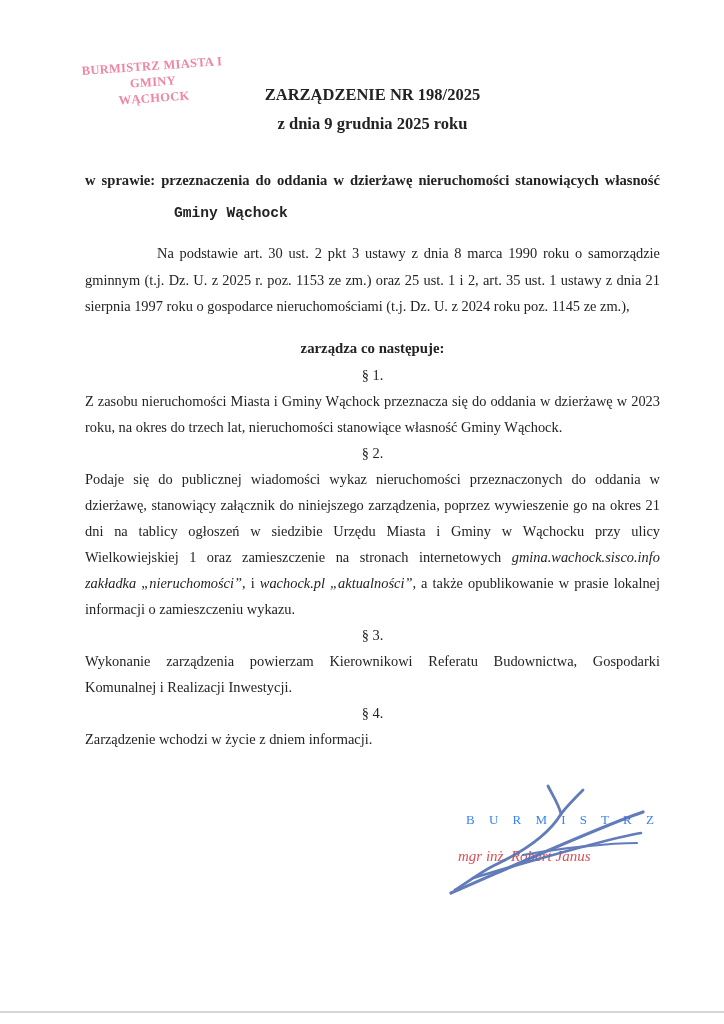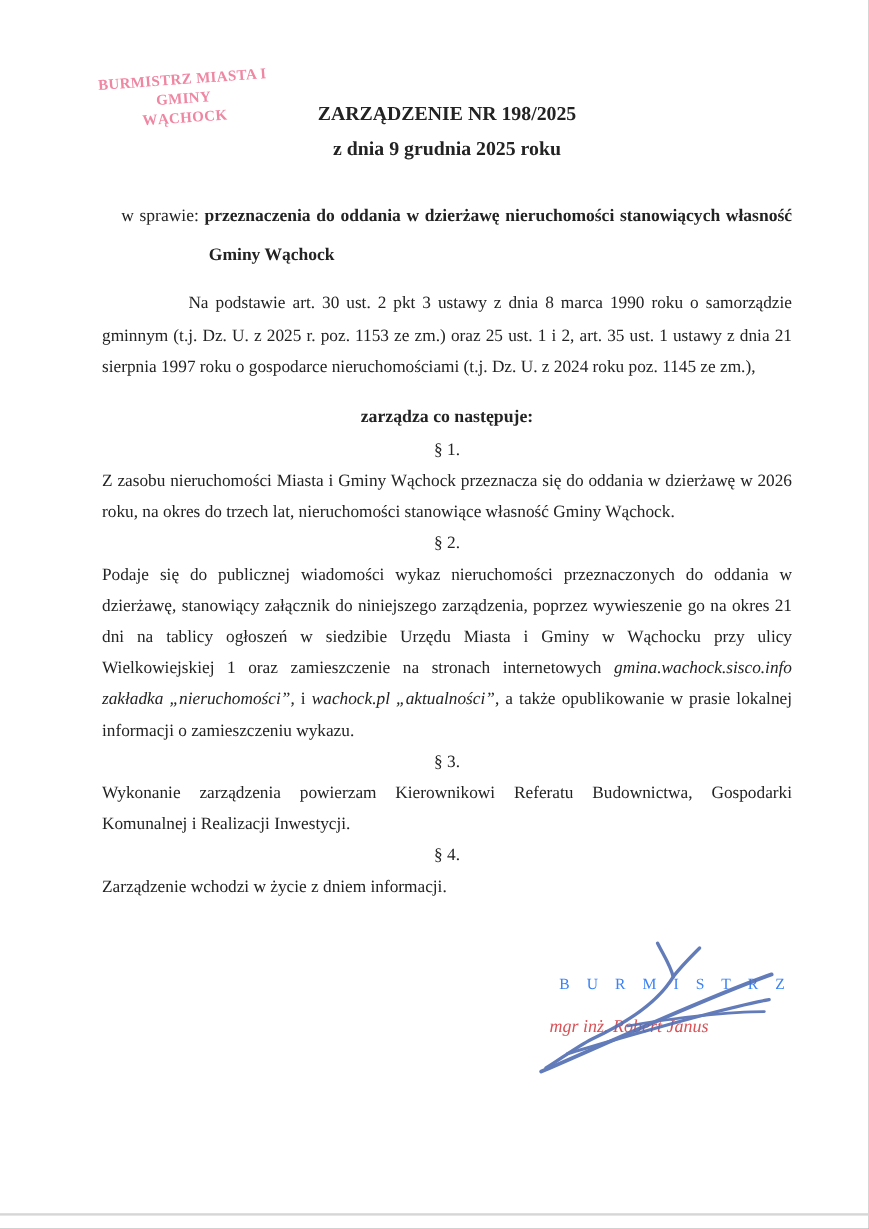--- a/index.html
+++ b/index.html
@@ -25,23 +25,23 @@
   
   .content{
     position:relative;
     padding:80px 64px 0 85px;
     font-size:14.4px;
     line-height:26px;
   }
   .doc-title{ text-align:center;font-weight:bold;font-size:16.5px;line-height:29px; }
   .subject{ margin-top:26px;font-size:14.6px;line-height:33px; }
   .subject-line1{ text-align:justify;text-align-last:justify; }
-  .subject-label{ font-weight:normal;margin-left:16px; }
+  .subject-label{ font-weight:bold; }
   .subject-bold{ font-weight:bold; }
-  .subject-line2{ font-weight:bold;padding-left:89px; }
+  .subject-line2{ font-weight:bold;padding-left:89px;font-family:Liberation Mono, monospace; }
   .legal-basis{
     margin-top:10px;
     text-indent:72px;
     text-align:justify;
     line-height:26.5px;
   }
   .authority{ margin-top:14px;text-align:center;font-weight:bold;line-height:28px;font-size:14.8px; }
   .orders-intro{ text-align:center;font-weight:bold;line-height:28px;font-size:14.8px; }
   .section-head{ text-align:center;line-height:26px; }
   .section-body{ text-align:justify;line-height:26px; }
@@ -88,21 +88,21 @@
     <div class="subject">
       <div class="subject-line1"><span class="subject-label">w sprawie:</span> <span class="subject-bold">przeznaczenia do oddania w dzierżawę nieruchomości stanowiących własność</span></div>
       <div class="subject-line2">Gminy Wąchock</div>
     </div>
 
     <p class="legal-basis">Na podstawie art. 30 ust. 2 pkt 3 ustawy z dnia 8 marca 1990 roku o samorządzie gminnym (t.j. Dz. U. z 2025 r. poz. 1153 ze zm.) oraz 25 ust. 1 i 2, art. 35 ust. 1 ustawy z dnia 21 sierpnia 1997 roku o gospodarce nieruchomościami (t.j. Dz. U. z 2024 roku poz. 1145 ze zm.),</p>
 
     <div class="orders-intro">zarządza co następuje:</div>
 
     <div class="section-head">§ 1.</div>
-    <div class="section-body">Z zasobu nieruchomości Miasta i Gminy Wąchock przeznacza się do oddania w dzierżawę w 2026 roku, na okres do trzech lat, nieruchomości stanowiące własność Gminy Wąchock.</div>
+    <div class="section-body">Z zasobu nieruchomości Miasta i Gminy Wąchock przeznacza się do oddania w dzierżawę w 2023 roku, na okres do trzech lat, nieruchomości stanowiące własność Gminy Wąchock.</div>
 
     <div class="section-head">§ 2.</div>
     <div class="section-body"><span>Podaje się do publicznej wiadomości wykaz nieruchomości przeznaczonych do oddania w dzierżawę, stanowiący załącznik do niniejszego zarządzenia, poprzez wywieszenie go na okres 21 dni na tablicy ogłoszeń w siedzibie Urzędu Miasta i Gminy w Wąchocku przy ulicy Wielkowiejskiej 1 oraz zamieszczenie na stronach internetowych </span><span class="it">gmina.wachock.sisco.info zakładka „nieruchomości”</span><span>, i </span><span class="it">wachock.pl „aktualności”</span><span>, a także opublikowanie w prasie lokalnej informacji o zamieszczeniu wykazu.</span></div>
 
     <div class="section-head">§ 3.</div>
     <div class="section-body">Wykonanie zarządzenia powierzam Kierownikowi Referatu Budownictwa, Gospodarki Komunalnej i Realizacji Inwestycji.</div>
 
     <div class="section-head">§ 4.</div>
     <div class="section-body">Zarządzenie wchodzi w życie z dniem informacji.</div>
 

